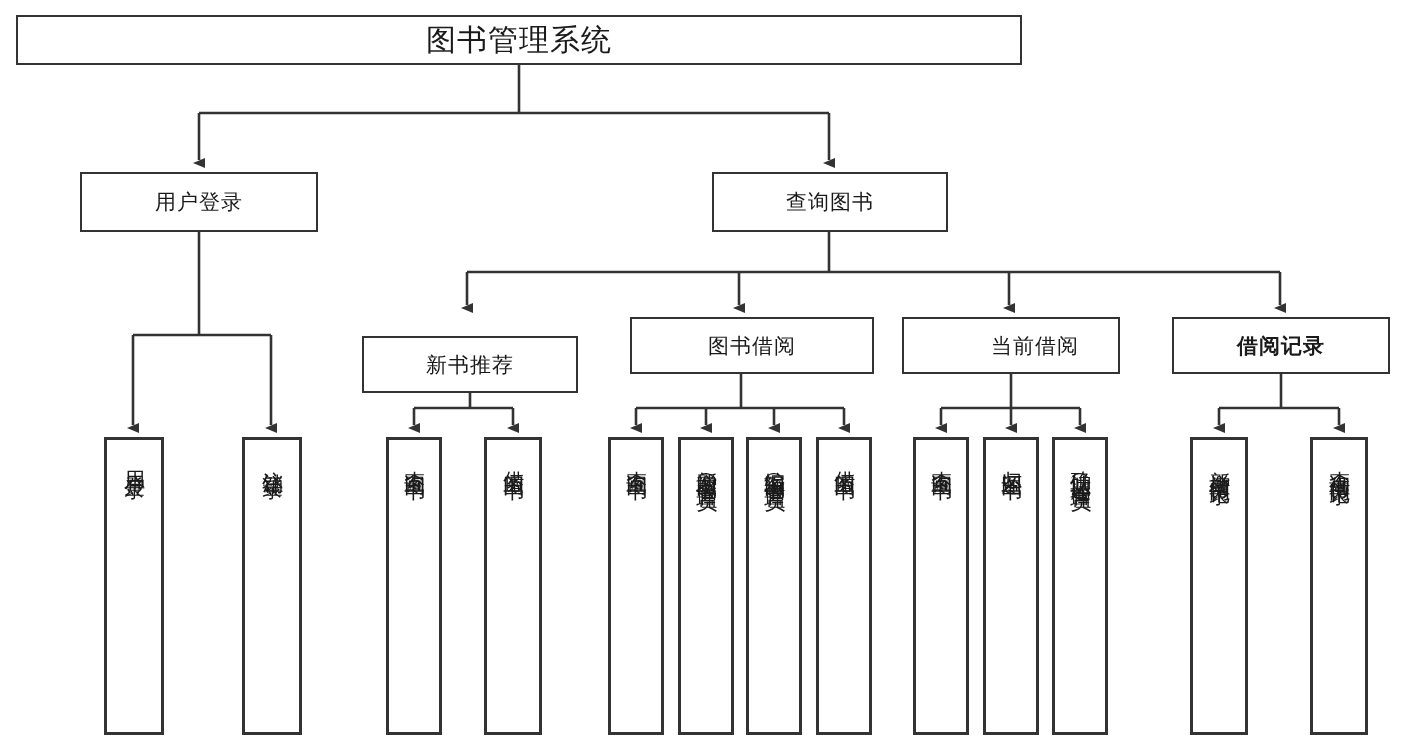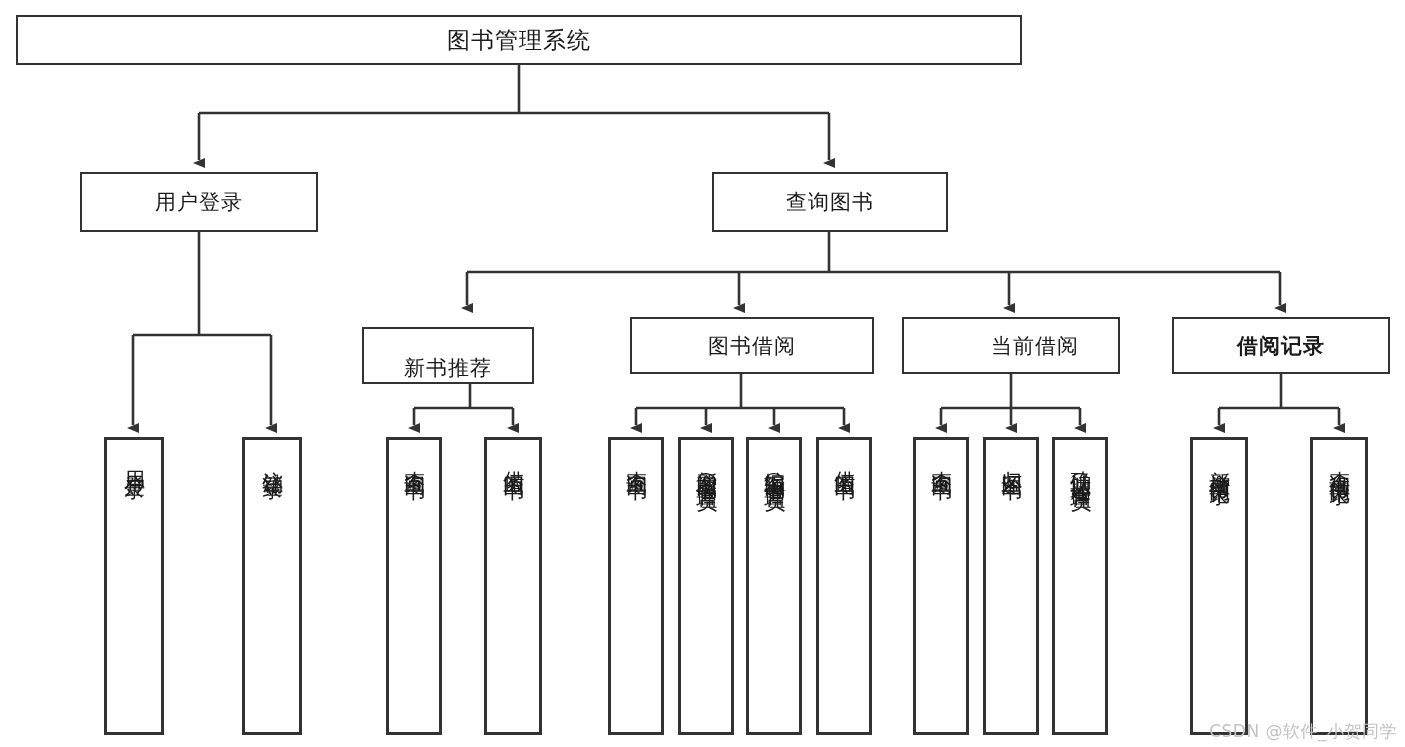--- a/index.html
+++ b/index.html
@@ -48,21 +48,21 @@
   }
   .node.vert .vlabel {
     writing-mode: vertical-rl;
     text-orientation: upright;
     font-size: 21px;
     line-height: 1.12;
     letter-spacing: 3px;
     white-space: nowrap;
   }
   .node.root {
-    font-size: 23px;
+    font-size: 30px;
   }
   .watermark {
     position: absolute;
     right: 8px;
     bottom: 4px;
     font-size: 17px;
     color: #c3c3c3;
     letter-spacing: 0.5px;
     white-space: nowrap;
   }
@@ -126,21 +126,21 @@
     <span>图书管理系统</span>
   </div>
 
   <div class="node horiz" style="left:80px; top:172px; width:238px; height:60px;">
     <span>用户登录</span>
   </div>
   <div class="node horiz" style="left:712px; top:172px; width:236px; height:60px;">
     <span>查询图书</span>
   </div>
 
-  <div class="node horiz" style="left:362px; top:327px; width:172px; height:57px;align-items:flex-end;">
+  <div class="node horiz" style="left:362px; top:336px; width:216px; height:57px;">
     <span>新书推荐</span>
   </div>
   <div class="node horiz" style="left:630px; top:317px; width:244px; height:57px;">
     <span>图书借阅</span>
   </div>
   <div class="node horiz" style="left:902px; top:317px; width:218px; height:57px;padding-left:48px;">
     <span>当前借阅</span>
   </div>
   <div class="node horiz" style="left:1172px; top:317px; width:218px; height:57px;font-weight:bold;">
     <span>借阅记录</span>
@@ -179,14 +179,13 @@
   <div class="node vert" style="left:1052px; top:437px; width:56px; height:298px;">
     <span class="vlabel">确认归还（管理员）</span>
   </div>
   <div class="node vert" style="left:1190px; top:437px; width:58px; height:298px;">
     <span class="vlabel">新增借阅记录</span>
   </div>
   <div class="node vert" style="left:1310px; top:437px; width:58px; height:298px;">
     <span class="vlabel">查询借阅记录</span>
   </div>
 
-  <div class="watermark">CSDN @软件_小贺同学</div>
 </div>
 
 </body></html>

